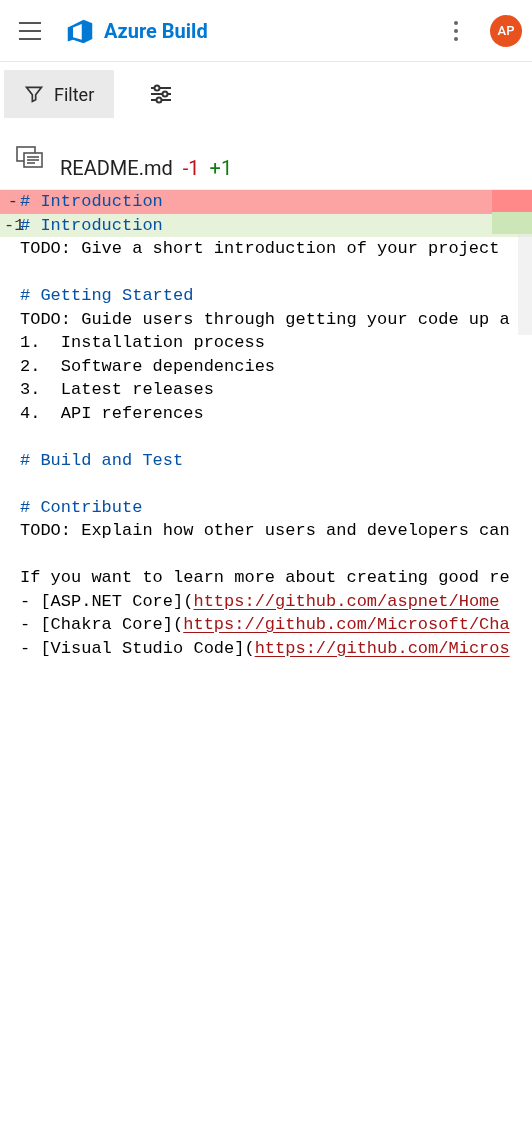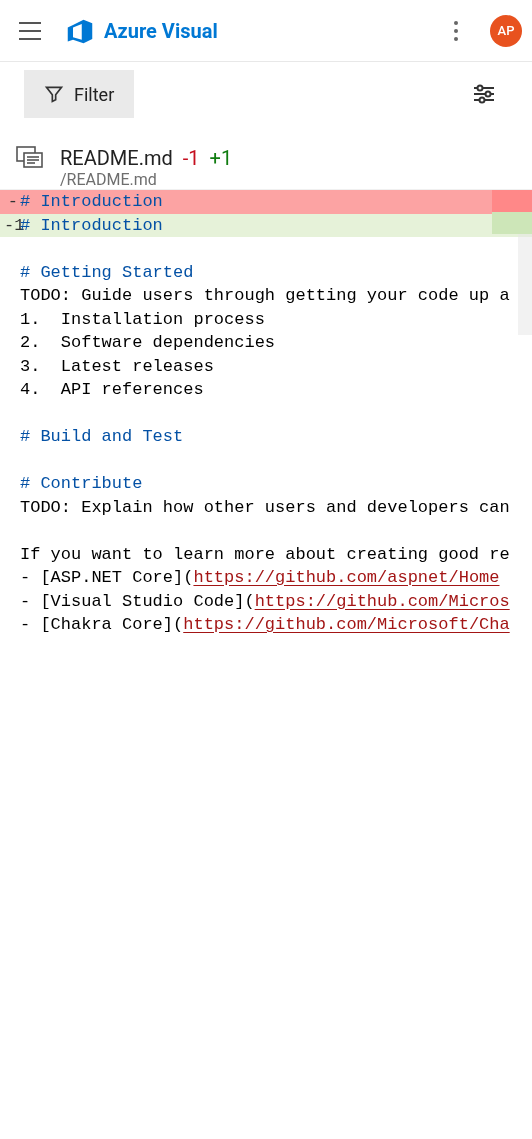--- a/index.html
+++ b/index.html
@@ -43,23 +43,22 @@
     font-size: 13px;
     display:flex; align-items:center; justify-content:center;
     font-weight: 500;
     margin-left: 6px;
   }
 
   
   .toolbar {
     height: 64px;
     display: flex; align-items: center;
-    padding: 6px 24px;
+    padding: 6px 4px;
     gap: 23px;
-    justify-content: space-between;
   }
   .filter-btn {
     height: 48px;
     background: #eaeaea;
     display: flex; align-items:center; gap:10px;
     padding: 0 20px;
     cursor: pointer;
   }
   .filter-btn span { font-size: 18px; color: #222; }
   .settings-btn {
@@ -134,21 +133,21 @@
     <svg width="22" height="18" viewBox="0 0 22 18" fill="none" stroke-width="2">
       <line x1="0" y1="1" x2="22" y2="1"></line>
         <line x1="0" y1="9" x2="22" y2="9"></line>
         <line x1="0" y1="17" x2="22" y2="17"></line>
     </svg>
   </div>
   <div class="brand">
     <svg width="28" height="28" viewBox="0 0 32 32">
       <path fill="#0078d4" d="M2 12l6-3 12-6 10 4v18l-10 5-12-4-6 2V12zm6 0v11l10 3V8L8 12z"></path>
     </svg>
-    <span class="brand-label">Azure Visual</span>
+    <span class="brand-label">Azure Build</span>
   </div>
   <div class="spacer"></div>
   <div class="kebab">
     <svg width="6" height="22" viewBox="0 0 6 22">
       <circle cx="3" cy="3" r="2"></circle>
         <circle cx="3" cy="11" r="2"></circle>
         <circle cx="3" cy="19" r="2"></circle>
     </svg>
   </div>
   <div class="avatar">AP</div>
@@ -182,39 +181,42 @@
       <line x1="11" y1="17" x2="23" y2="17"></line>
       <line x1="11" y1="20" x2="19" y2="20"></line>
     </svg>
   </div>
   <div class="file-titles">
     <div class="file-top">
       <span class="file-name">README.md</span>
       <span class="diff-minus">-1</span>
       <span class="diff-plus">+1</span>
     </div>
-    <div class="file-path">/README.md</div>
   </div>
 </div>
 
 <div class="code-scroll" style="position:relative;">
   <div class="minimap">
     <div class="mm-track"></div>
     <div class="mm-red"></div>
     <div class="mm-green"></div>
   </div>
   <div class="code">
     <div class="line removed">
       <span class="gutter">-</span>
       <span class="content md-head"># Introduction</span>
     </div>
     <div class="line added">
       <span class="gutter">-1</span>
       <span class="content md-head"># Introduction</span>
     </div>
+    <div class="line">
+      <span class="gutter"></span>
+        <span class="content plain">TODO: Give a short introduction of your project</span>
+    </div>
     <div class="line blank"></div>
     <div class="line">
       <span class="gutter"></span>
         <span class="content md-head"># Getting Started</span>
     </div>
     <div class="line">
       <span class="gutter"></span>
         <span class="content plain">TODO: Guide users through getting your code up a</span>
     </div>
     <div class="line">
@@ -254,23 +256,23 @@
     </div>
     <div class="line">
       <span class="gutter"></span>
       <span class="content plain">
         <span>- [ASP.NET Core](</span><span class="md-link">https://github.com/aspnet/Home</span>
       </span>
     </div>
     <div class="line">
       <span class="gutter"></span>
       <span class="content plain">
+        <span>- [Chakra Core](</span><span class="md-link">https://github.com/Microsoft/Cha</span>
+      </span>
+    </div>
+    <div class="line">
+      <span class="gutter"></span>
+      <span class="content plain">
         <span>- [Visual Studio Code](</span><span class="md-link">https://github.com/Micros</span>
       </span>
     </div>
-    <div class="line">
-      <span class="gutter"></span>
-      <span class="content plain">
-        <span>- [Chakra Core](</span><span class="md-link">https://github.com/Microsoft/Cha</span>
-      </span>
-    </div>
   </div>
 </div>
 
 </body></html>

